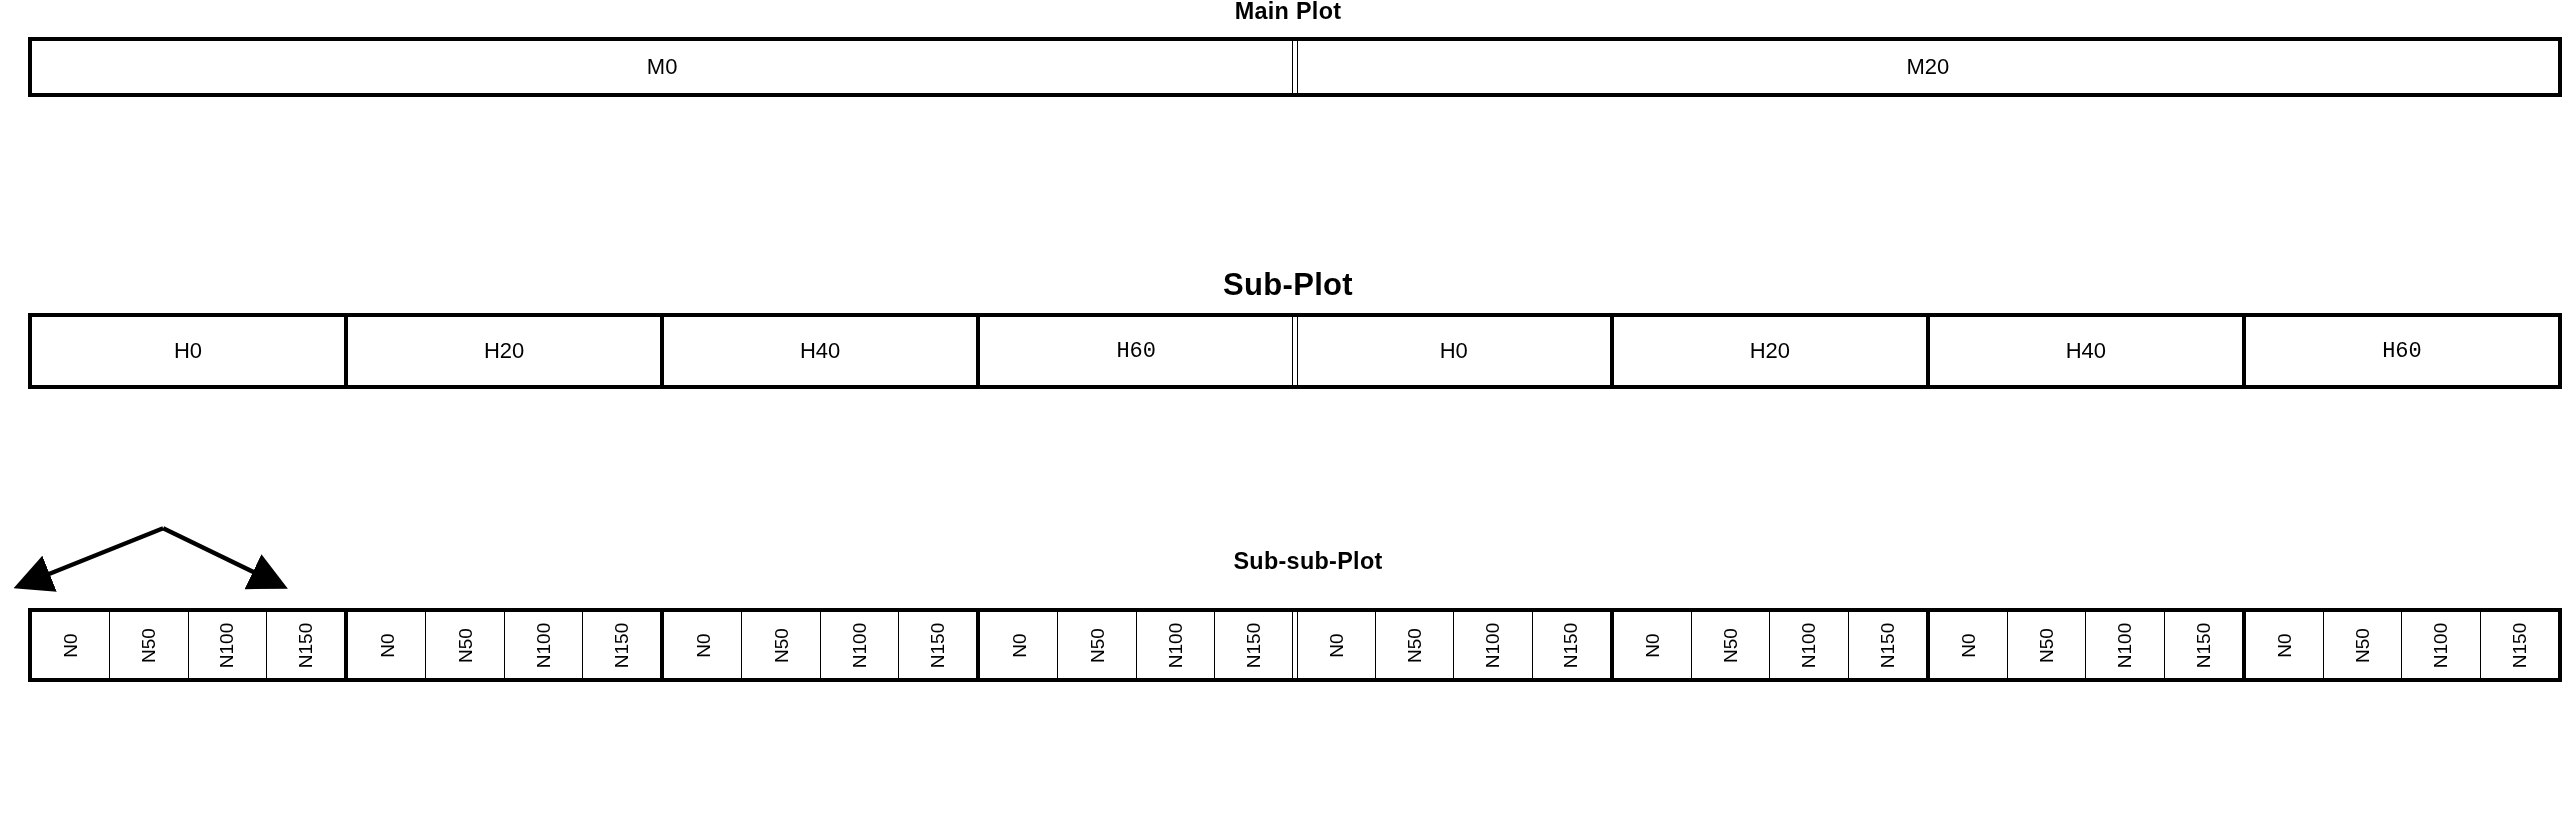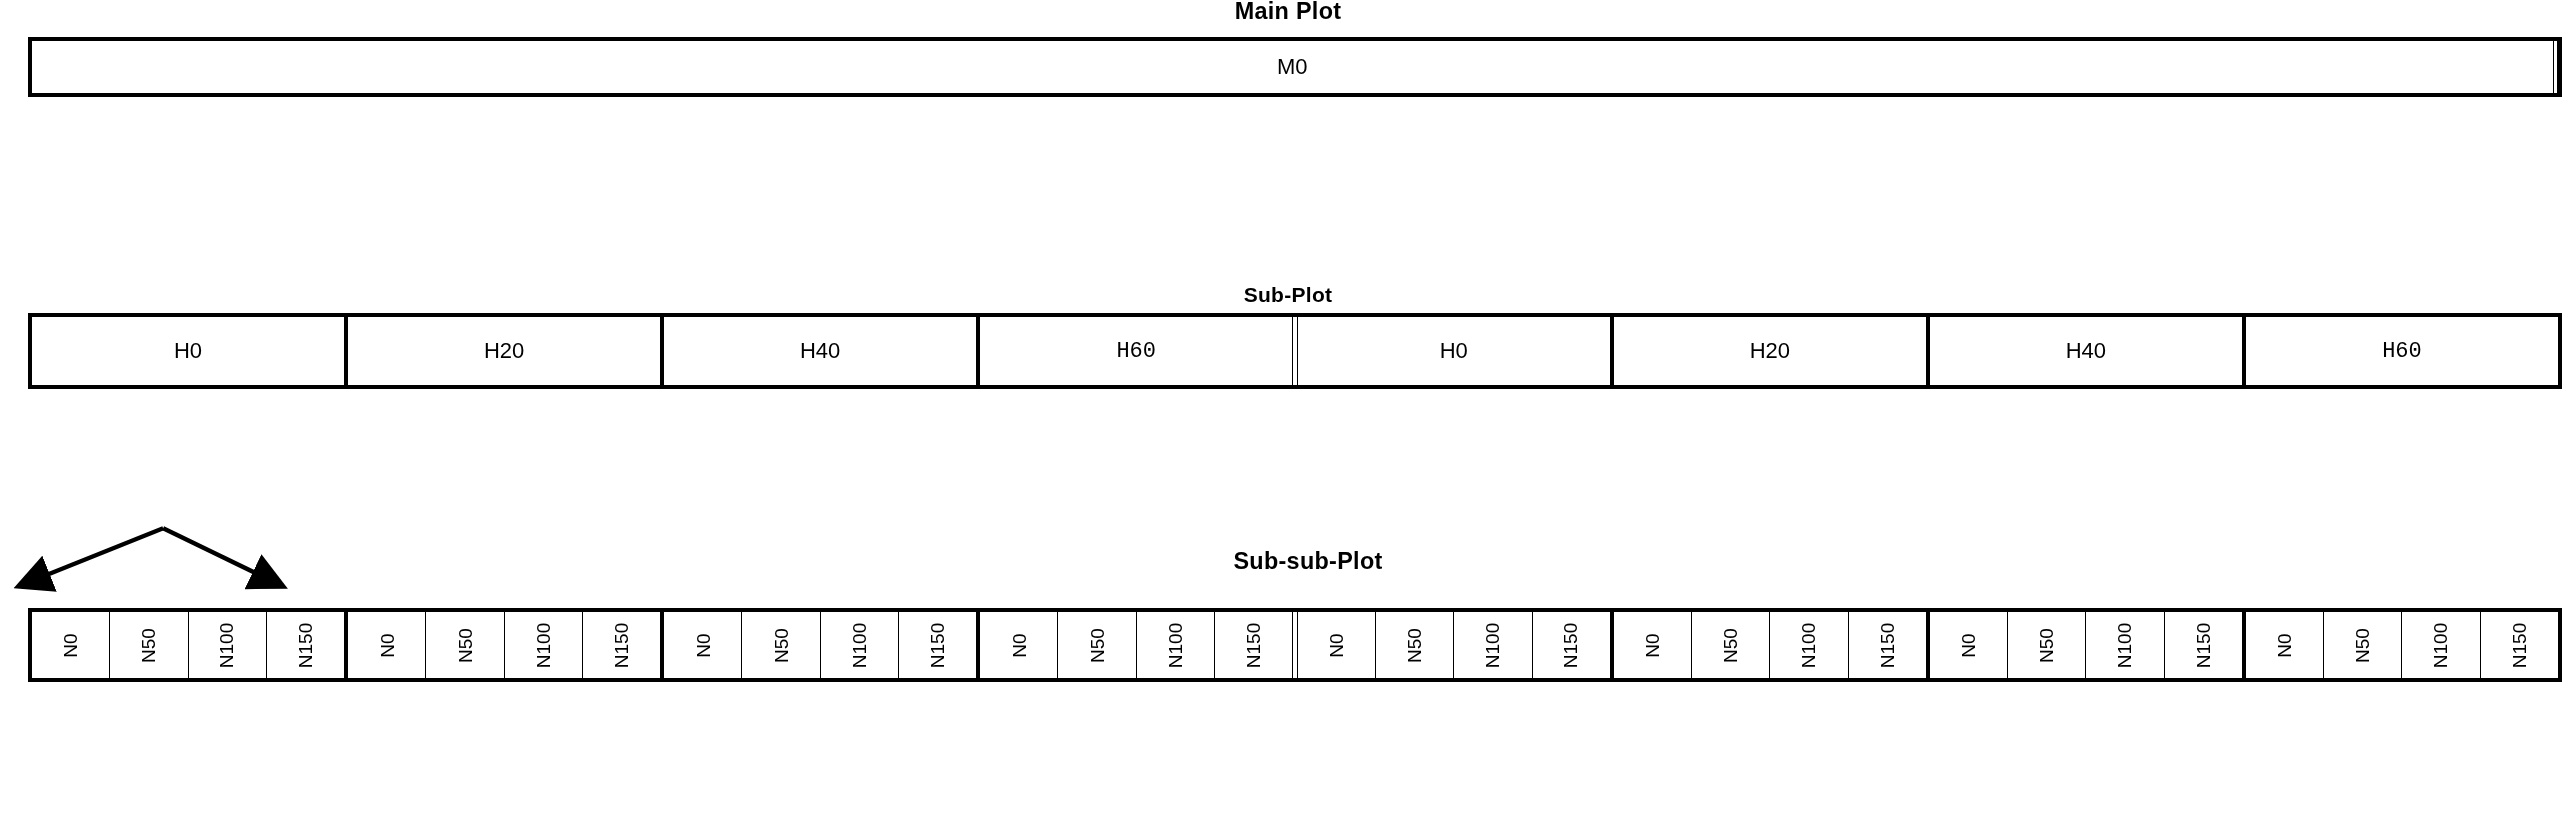--- a/index.html
+++ b/index.html
@@ -5,21 +5,21 @@
   html,body{margin:0;padding:0;background:#fff;}
   body{width:2576px;height:830px;position:relative;
        font-family:"Liberation Sans","DejaVu Sans",sans-serif;
        -webkit-font-smoothing:antialiased;overflow:hidden;}
 
   .plot-title{
     position:absolute;left:0;width:100%;text-align:center;
     font-weight:bold;color:#000;letter-spacing:0.3px;
   }
   #main-title{top:-2.5px;font-size:23.4px;}
-  #sub-title{top:283px;font-size:21px;}
+  #sub-title{top:267px;font-size:31px;}
   #subsub-title{top:548px;font-size:23.4px;margin-left:20px;}
 
   
   .band{position:absolute;display:flex;box-sizing:border-box;
         border:4.3px solid #000;background:#0f172a;}
   #main-band   {left:28px;top:37px; width:2534px;height:60px;}
   #sub-band    {left:28px;top:313px;width:2534px;height:76px;}
   #subsub-band {left:28px;top:608px;width:2534px;height:74px;}
 
   .group{display:flex;flex:1 1 0;min-width:0;box-sizing:border-box;}
@@ -54,20 +54,23 @@
 </head>
 <body>
 
 <div class="plot-title" id="main-title">Main Plot</div>
 
 <div class="band" id="main-band">
   <div class="group">
     <div class="cell">M0</div>
   </div>
   <div class="split-gap"></div>
+  <div class="group">
+    <div class="cell">M20</div>
+  </div>
 </div>
 
 <div class="plot-title" id="sub-title">Sub-Plot</div>
 
 <div class="band" id="sub-band">
   <div class="group">
     <div class="cell">H0</div>
     <div class="cell">H20</div>
     <div class="cell">H40</div>
     <div class="cell">H60</div>

